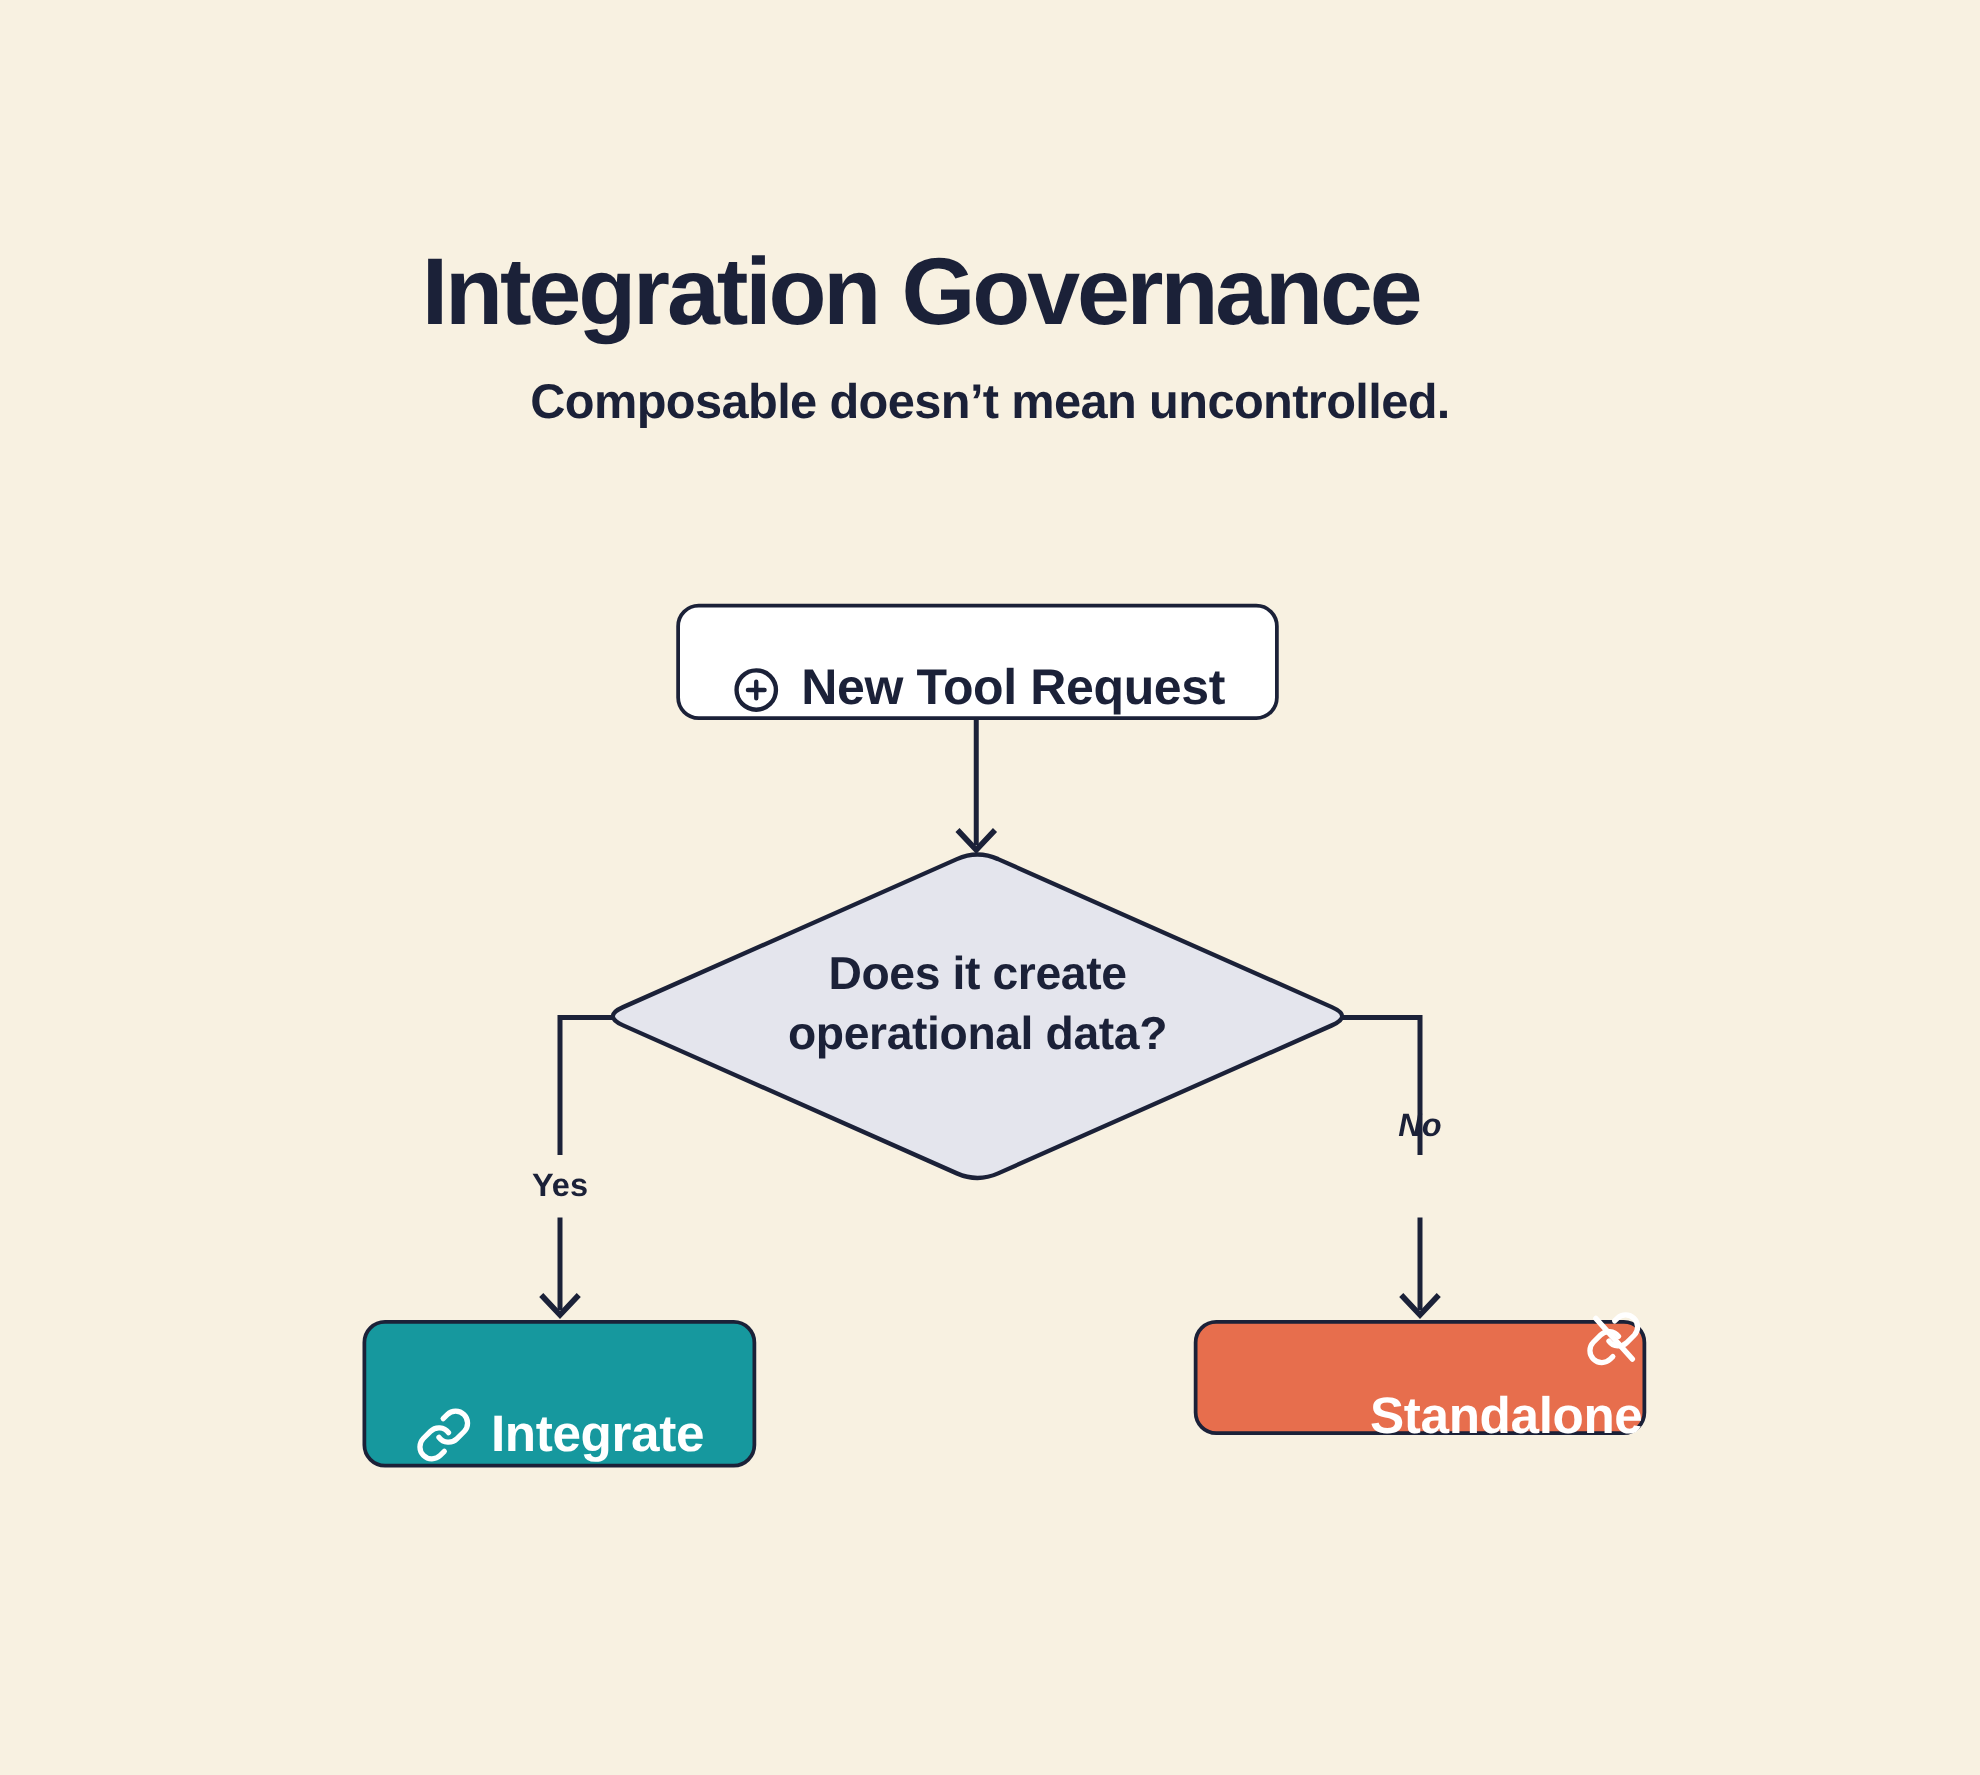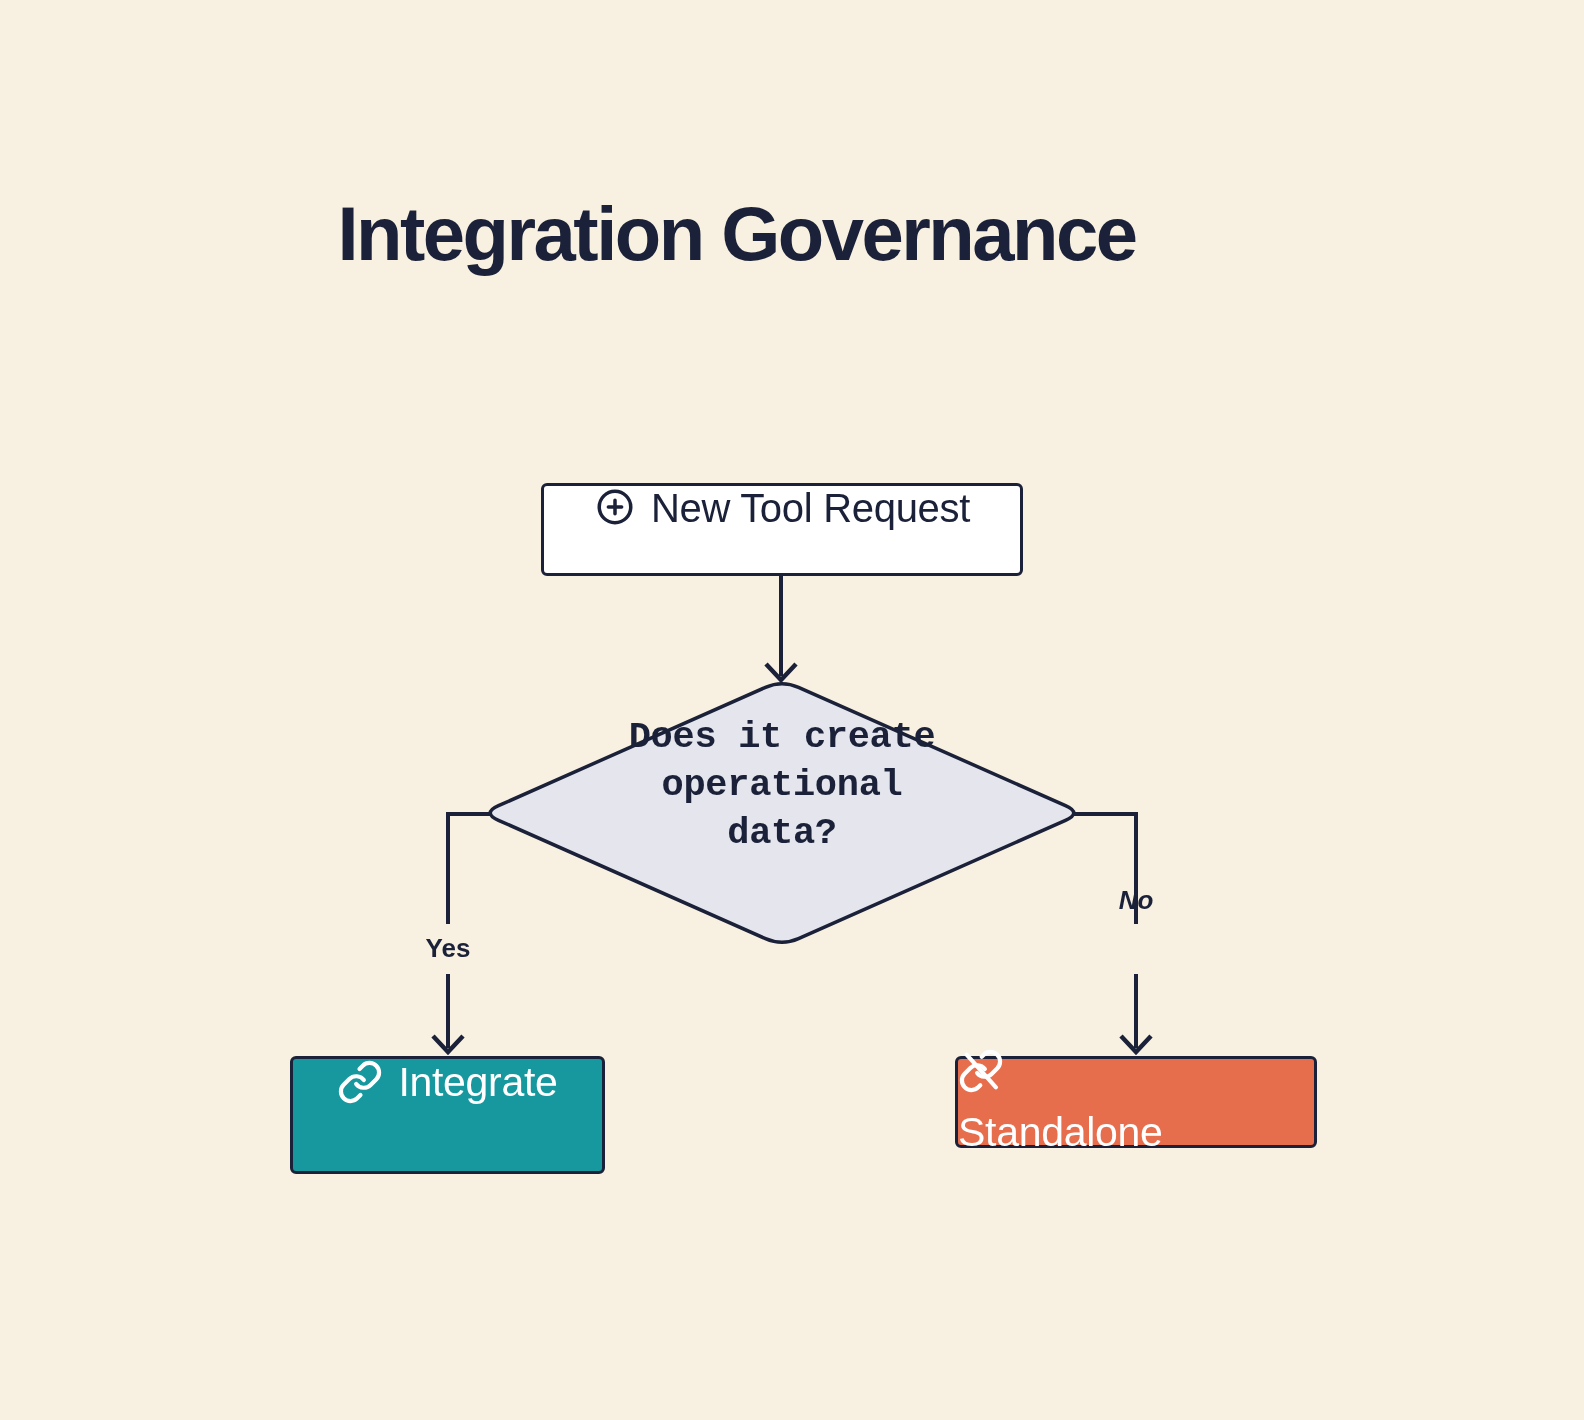--- a/index.html
+++ b/index.html
@@ -25,30 +25,30 @@
     font-size:39px; font-weight:700; letter-spacing:-0.5px; line-height:44px;
   }
   
   .connectors{position:absolute; left:0; top:0; z-index:1;}
   .connectors .line{stroke:var(--navy); stroke-width:4; fill:none;}
   .connectors .arrowhead{stroke:var(--navy); stroke-width:4.5; fill:none; stroke-linejoin:miter;}
   
   .diamond-svg{position:absolute; left:0; top:0; z-index:2;}
   .diamond-shape{fill:var(--diamond-fill); stroke:var(--navy); stroke-width:3.5;}
   .decision-label{
-    position:absolute; z-index:3; left:612px; top:713px; width:340px;
+    position:absolute; z-index:3; left:612px; top:755px; width:340px;
     text-align:center; color:var(--navy);
-    font-size:37px; font-weight:600; line-height:48px; letter-spacing:-0.3px;font-family:Liberation Mono, monospace;
+    font-size:37px; font-weight:600; line-height:48px; letter-spacing:-0.3px;
   }
   
   .node{
     position:absolute; z-index:3;
-    display:flex; align-items:flex-start; justify-content:center; gap:15px;
-    border:3px solid var(--navy); border-radius:6px;
-    font-weight:400; letter-spacing:-0.3px;
+    display:flex; align-items:flex-end; justify-content:center; gap:15px;
+    border:3px solid var(--navy); border-radius:18px;
+    font-weight:700; letter-spacing:-0.3px;
   }
   .node .icon{display:flex; align-items:center; justify-content:center;}
   .start-node{
     left:541px; top:483px; width:482px; height:93px;
     background:var(--white); color:var(--navy); font-size:40px;
   }
   .start-node svg{stroke:var(--navy);}
   .outcome-node{color:var(--white); font-size:41px;}
   .outcome-node svg{stroke:var(--white);}
   .integrate-node{left:290px; top:1056px; width:315px; height:118px; background:var(--teal);}
@@ -61,20 +61,21 @@
   .yes-label{left:388px; top:928px;}
   .no-label{left:1076px; top:880px;font-style:italic;}
   svg{display:block;}
 </style>
 </head>
 <body>
 
 <div class="canvas">
 
   <div class="title">Integration Governance</div>
+  <div class="subtitle">Composable doesn’t mean uncontrolled.</div>
 
   <svg class="connectors" width="1584" height="1420" viewBox="0 0 1584 1420">
 
     <g>
       <path class="line" d="M781 576 V 676"></path>
       <polyline class="arrowhead" points="766,664 781,680 796,664"></polyline>
     </g>
 
     <g>
       <path class="line" d="M490 814 H 448 V 924"></path>

